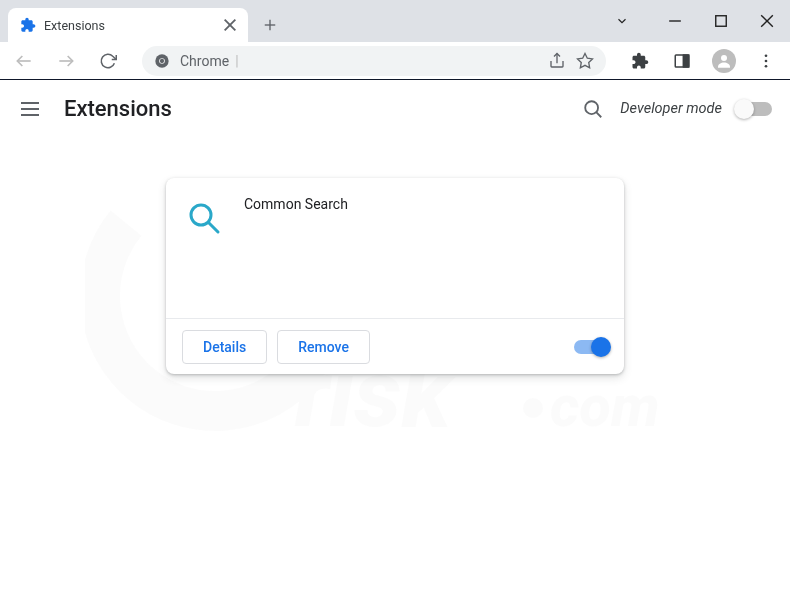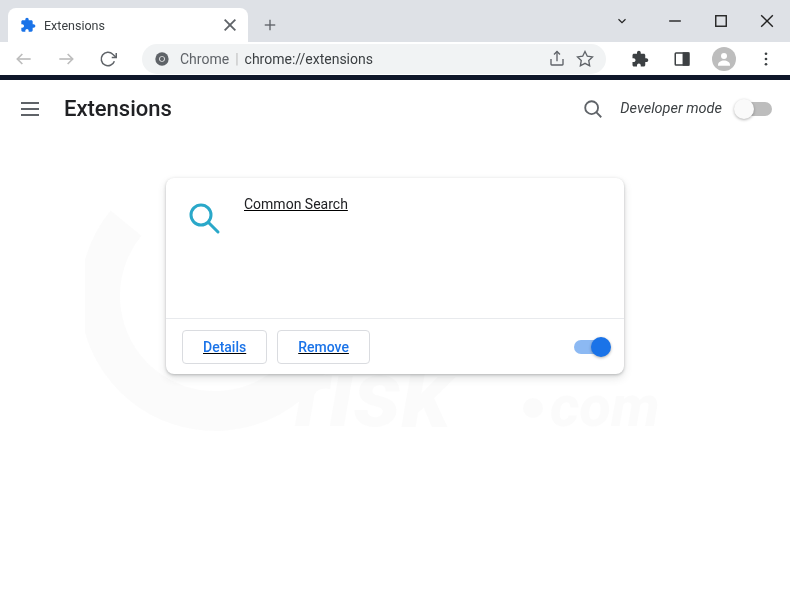--- a/index.html
+++ b/index.html
@@ -17,21 +17,21 @@
 
 
 .tab-strip { height: 42px; background: #dee1e6; display: flex; align-items: flex-end; padding-left: 8px; position: relative; z-index: 2; }
 .tab { height: 34px; background: #fff; border-radius: 8px 8px 0 0; display: flex; align-items: center; padding: 0 10px 0 12px; min-width: 240px; position: relative; }
 .tab-favicon { width: 16px; height: 16px; margin-right: 8px; display: flex; align-items: center; justify-content: center; color: #1a73e8; }
 .tab-title { font-size: 12.5px; color: #3c4043; flex: 1; }
 .tab-close { width: 16px; height: 16px; display: flex; align-items: center; justify-content: center; color: #5f6368; margin-left: 8px; }
 .new-tab { width: 28px; height: 28px; display: flex; align-items: center; justify-content: center; margin-left: 8px; margin-bottom: 3px; border-radius: 50%; color: #5f6368; }
 
 
-.toolbar { height: 38px; background: #fff; border-bottom: 5px solid #0f172a; display: flex; align-items: center; padding: 0 8px; gap: 10px; position: relative; z-index: 2; }
+.toolbar { height: 38px; background: #fff; border-bottom: 1px solid #0f172a; display: flex; align-items: center; padding: 0 8px; gap: 10px; position: relative; z-index: 2; }
 .nav-btn { width: 32px; height: 32px; display: flex; align-items: center; justify-content: center; color: #bdbdbd; border-radius: 50%; }
 .nav-btn.active { color: #5f6368; }
 .omnibox { flex: 1; height: 30px; background: #f1f3f4; border-radius: 15px; display: flex; align-items: center; padding: 0 12px; margin: 0 8px; }
 .omnibox-chrome-icon { width: 16px; height: 16px; margin-right: 10px; }
 .omnibox-prefix { color: #5f6368; font-size: 14px; }
 .omnibox-divider { color: #bdbdbd; font-size: 14px; margin: 0 6px; }
 .omnibox-url { color: #3c4043; font-size: 14px; }
 .omnibox-actions { margin-left: auto; display: flex; gap: 10px; align-items: center; }
 .omnibox-action { width: 18px; height: 18px; color: #5f6368; display: flex; align-items: center; justify-content: center; }
 .toolbar-icon { width: 32px; height: 32px; display: flex; align-items: center; justify-content: center; color: #3c4043; }
@@ -41,21 +41,21 @@
 
 .page-header { height: 58px; display: flex; align-items: center; padding: 0 18px; border-bottom: 1px solid transparent; position: relative; z-index: 2; }
 .menu-icon { width: 24px; height: 24px; color: #5f6368; margin-right: 22px; }
 .page-title { font-size: 22px; font-weight: 500; color: #202124; flex: 1; }
 .search-icon { width: 22px; height: 22px; color: #5f6368; margin-right: 16px; }
 .dev-mode-label { font-size: 14.5px; color: #3c4043; margin-right: 14px; font-style: italic; }
 .dev-toggle { width: 36px; height: 14px; background: #bdbdbd; border-radius: 8px; position: relative; }
 .dev-toggle::after { content: ''; position: absolute; left: -2px; top: -3px; width: 20px; height: 20px; background: #fafafa; border-radius: 50%; box-shadow: 0 1px 3px rgba(0,0,0,0.3); }
 
 
-.content { padding: 40px 0 0 0; display: flex; justify-content: center; position: relative; z-index: 2; text-decoration: underline; }
+.content { padding: 40px 0 0 0; display: flex; justify-content: center; position: relative; z-index: 2; }
 .ext-card { width: 458px; height: 196px; background: #fff; border-radius: 8px; box-shadow: 0 1px 3px rgba(60,64,67,0.3), 0 4px 8px rgba(60,64,67,0.15); display: flex; flex-direction: column; }
 .ext-body { flex: 1; display: flex; padding: 18px 20px; }
 .ext-icon { width: 36px; height: 36px; margin-right: 22px; margin-top: 4px; }
 .ext-name { font-size: 14px; color: #202124; }
 .ext-footer { height: 56px; border-top: 1px solid #e8eaed; display: flex; align-items: center; padding: 0 16px; }
 .ext-btn { height: 34px; padding: 0 20px; border: 1px solid #dadce0; border-radius: 4px; background: #fff; color: #1a73e8; font-size: 14px; font-weight: 500; margin-right: 10px; display: flex; align-items: center; cursor: pointer; }
 .ext-toggle { margin-left: auto; width: 34px; height: 14px; background: rgba(26,115,232,0.5); border-radius: 8px; position: relative; }
 .ext-toggle::after { content: ''; position: absolute; right: -3px; top: -3px; width: 20px; height: 20px; background: #1a73e8; border-radius: 50%; box-shadow: 0 1px 3px rgba(0,0,0,0.3); }
 </style>
 </head>
@@ -142,21 +142,20 @@
   <div class="omnibox">
     <span class="omnibox-chrome-icon">
       <svg viewBox="0 0 24 24">
           <circle cx="12" cy="12" r="10" fill="#5f6368"></circle>
           <circle cx="12" cy="12" r="4.2" fill="#fff"></circle>
           <circle cx="12" cy="12" r="3.2" fill="#5f6368"></circle>
         </svg>
     </span>
     <span class="omnibox-prefix">Chrome</span>
     <span class="omnibox-divider">|</span>
-    <span class="omnibox-url">chrome://extensions</span>
     <div class="omnibox-actions">
       <span class="omnibox-action">
           <svg viewBox="0 0 24 24" fill="none" stroke="currentColor" stroke-width="1.8">
             <path d="M4 12v7a1 1 0 001 1h14a1 1 0 001-1v-7"></path>
             <polyline points="16 6 12 2 8 6"></polyline>
             <line x1="12" y1="2" x2="12" y2="15"></line>
           </svg>
         </span>
       <span class="omnibox-action">
           <svg viewBox="0 0 24 24" fill="none" stroke="currentColor" stroke-width="1.8">

